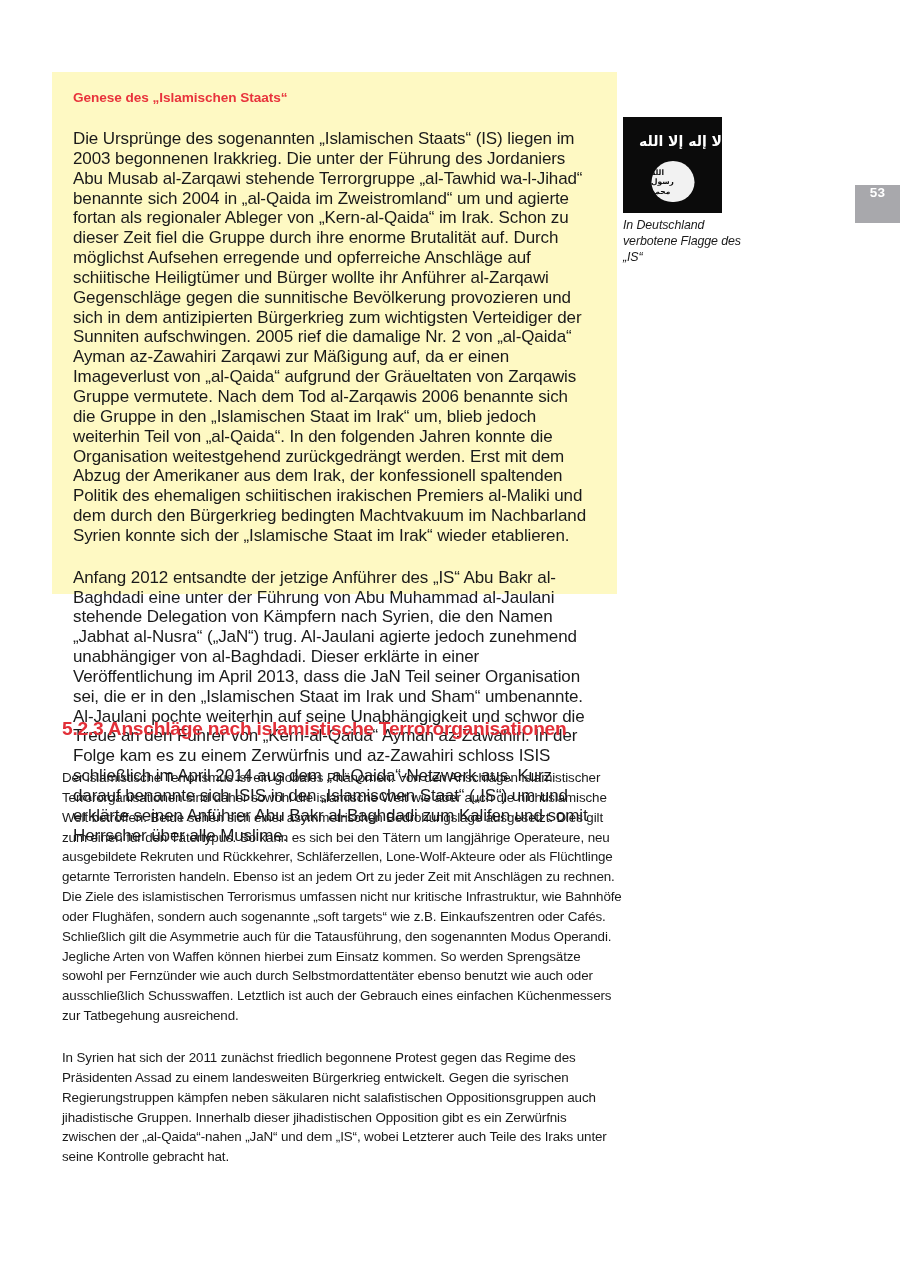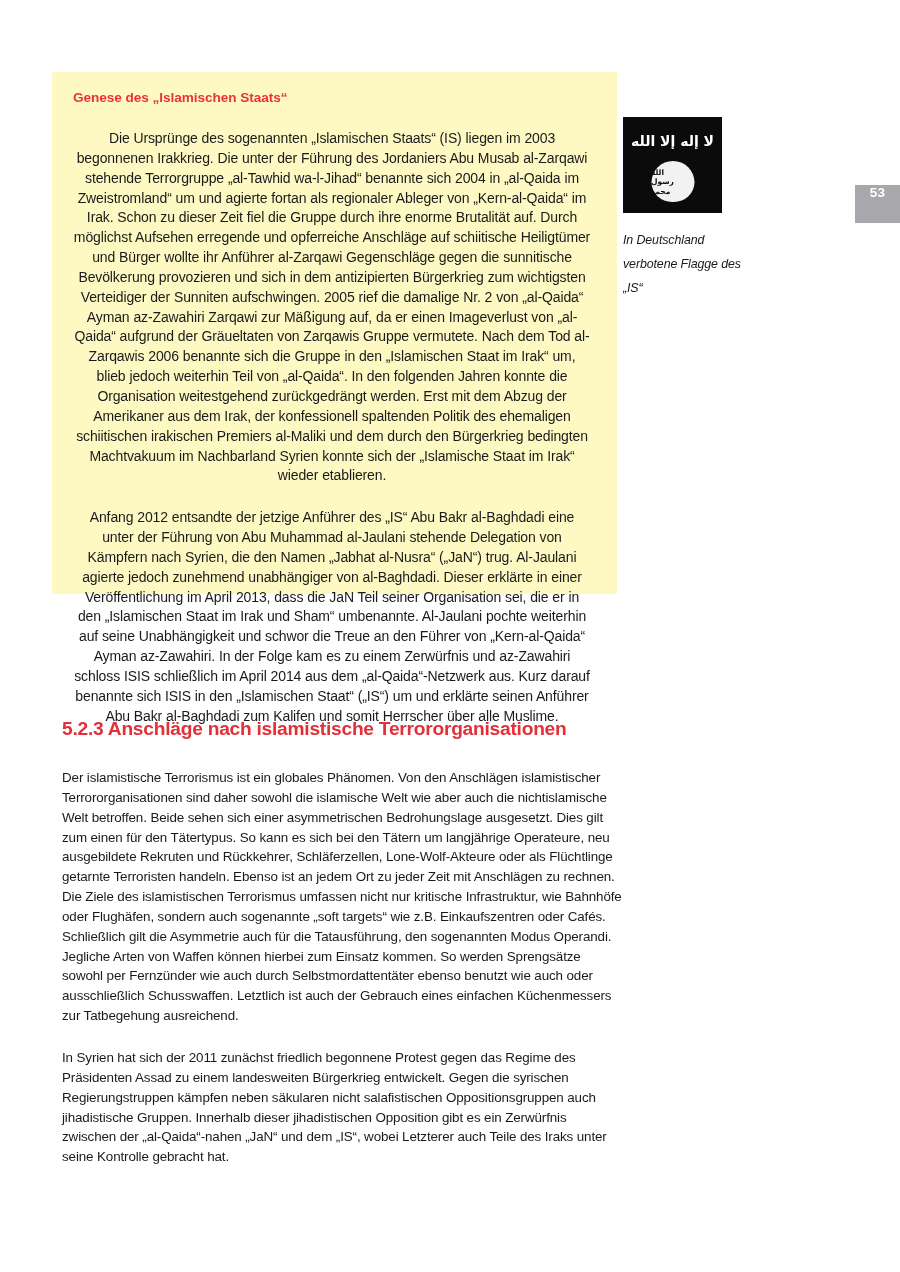--- a/index.html
+++ b/index.html
@@ -50,24 +50,24 @@
     padding-right: 4px;
   }
   .box-heading {
     color: #e8333c;
     font-size: 13.6px;
     font-weight: bold;
     margin: 0 0 24px 0;
     letter-spacing: -0.05px;
   }
   .box-p {
-    font-size: 14px;
+    font-size: 17px;
     line-height: 19.85px;
     margin: 0 0 22px 0;
-    text-align: center;
+    text-align: left;
     letter-spacing: -0.12px;
     word-spacing: 0.1px;
   }
   .box-p:last-child { margin-bottom: 16px; }
 
   
   .figure {
     position: absolute;
     left: 623px;
     top: 117px;
@@ -78,21 +78,21 @@
     height: 96px;
     background: #0b0b0b;
     position: relative;
     overflow: hidden;
   }
   .flag-shahada {
     position: absolute;
     top: 16px;
     left: 0;
     width: 100%;
-    text-align: center;
+    text-align: right;
     color: #ffffff;
     font-family: "DejaVu Sans", sans-serif;
     font-size: 14px;
     line-height: 16px;
     font-weight: bold;
     direction: rtl;
     white-space: nowrap;
   }
   .flag-seal {
     position: absolute;
@@ -113,23 +113,23 @@
   .flag-seal div {
     color: #101010;
     font-family: "DejaVu Sans", sans-serif;
     font-size: 7.5px;
     line-height: 9.5px;
     direction: rtl;
     white-space: nowrap;
     font-weight: bold;
   }
   .caption {
-    margin-top: 15px;
+    margin-top: 4px;
     font-size: 12.4px;
-    line-height: 24px;
+    line-height: 16px;
     font-style: italic;
     color: #1a1a1a;
     letter-spacing: -0.1px;
   }
 
   
   .main-col {
     position: absolute;
     left: 62px;
     top: 718px;

